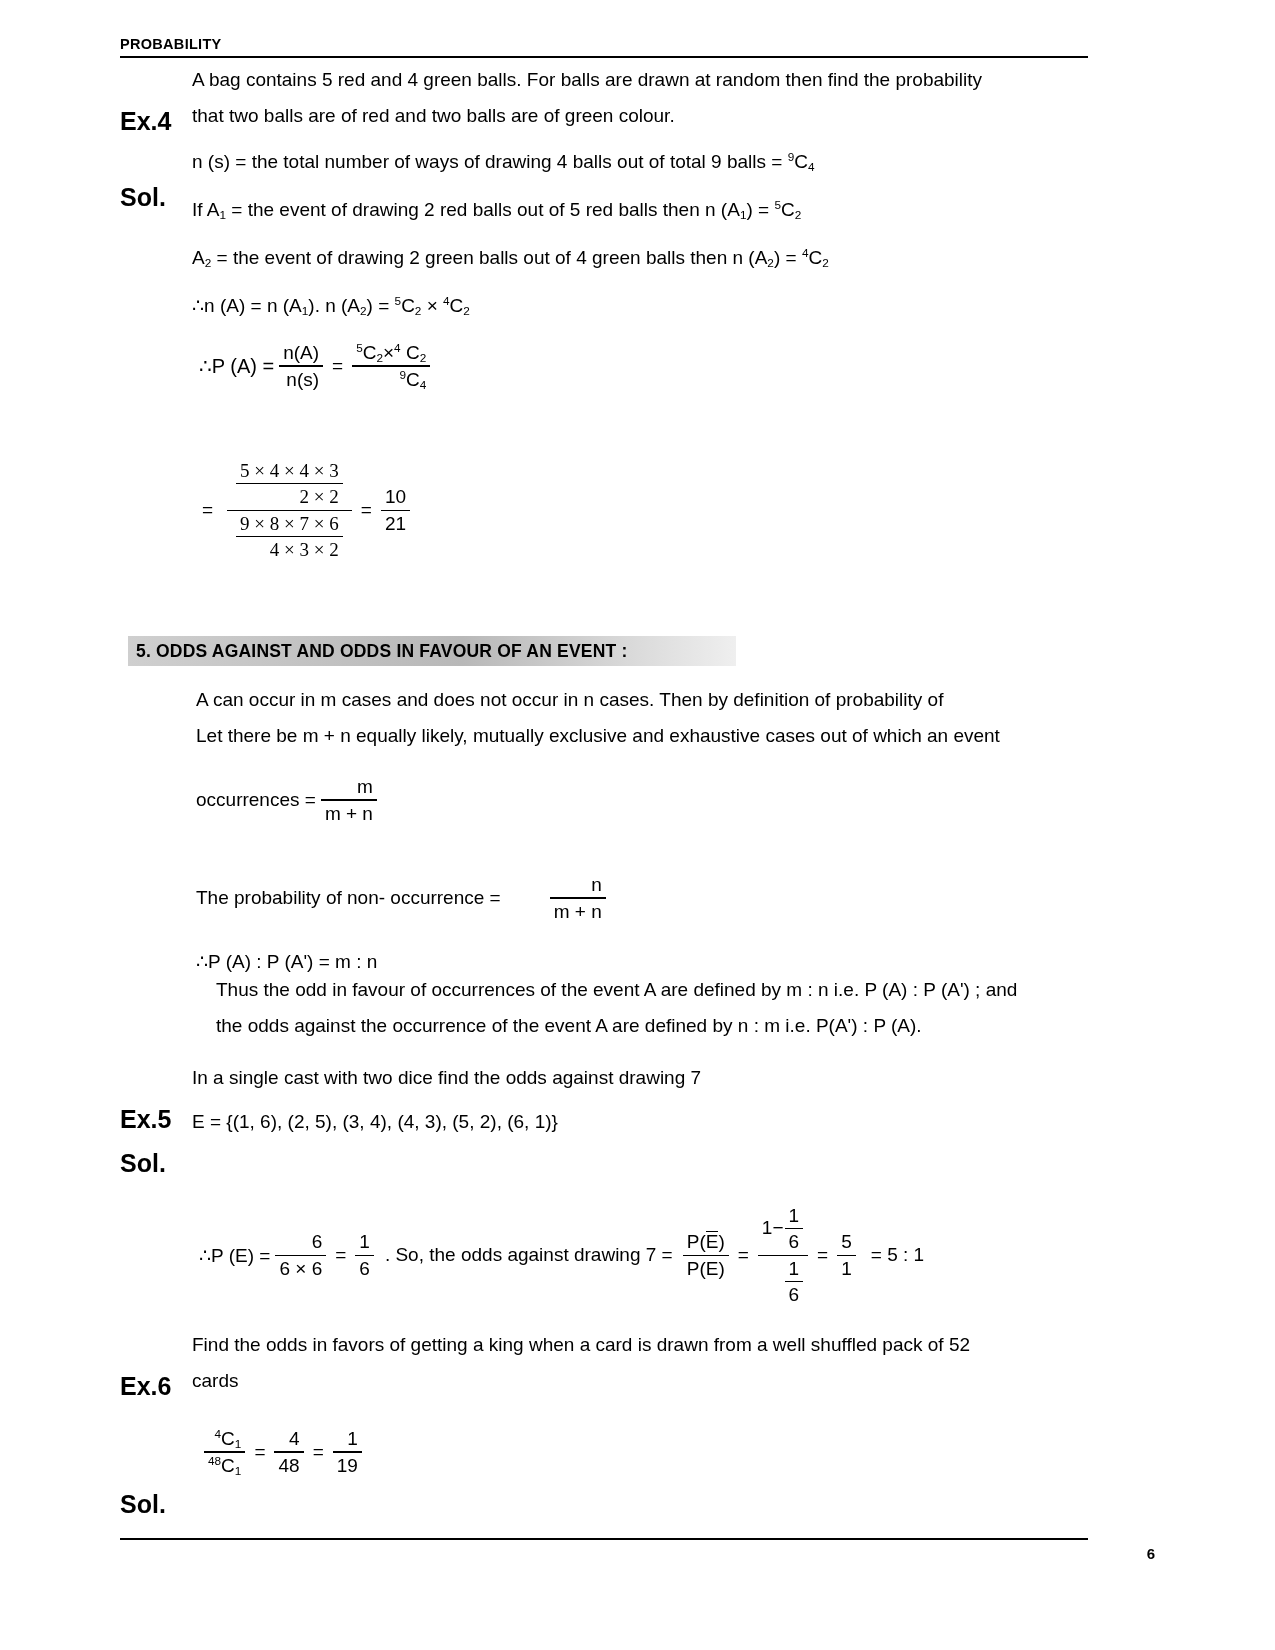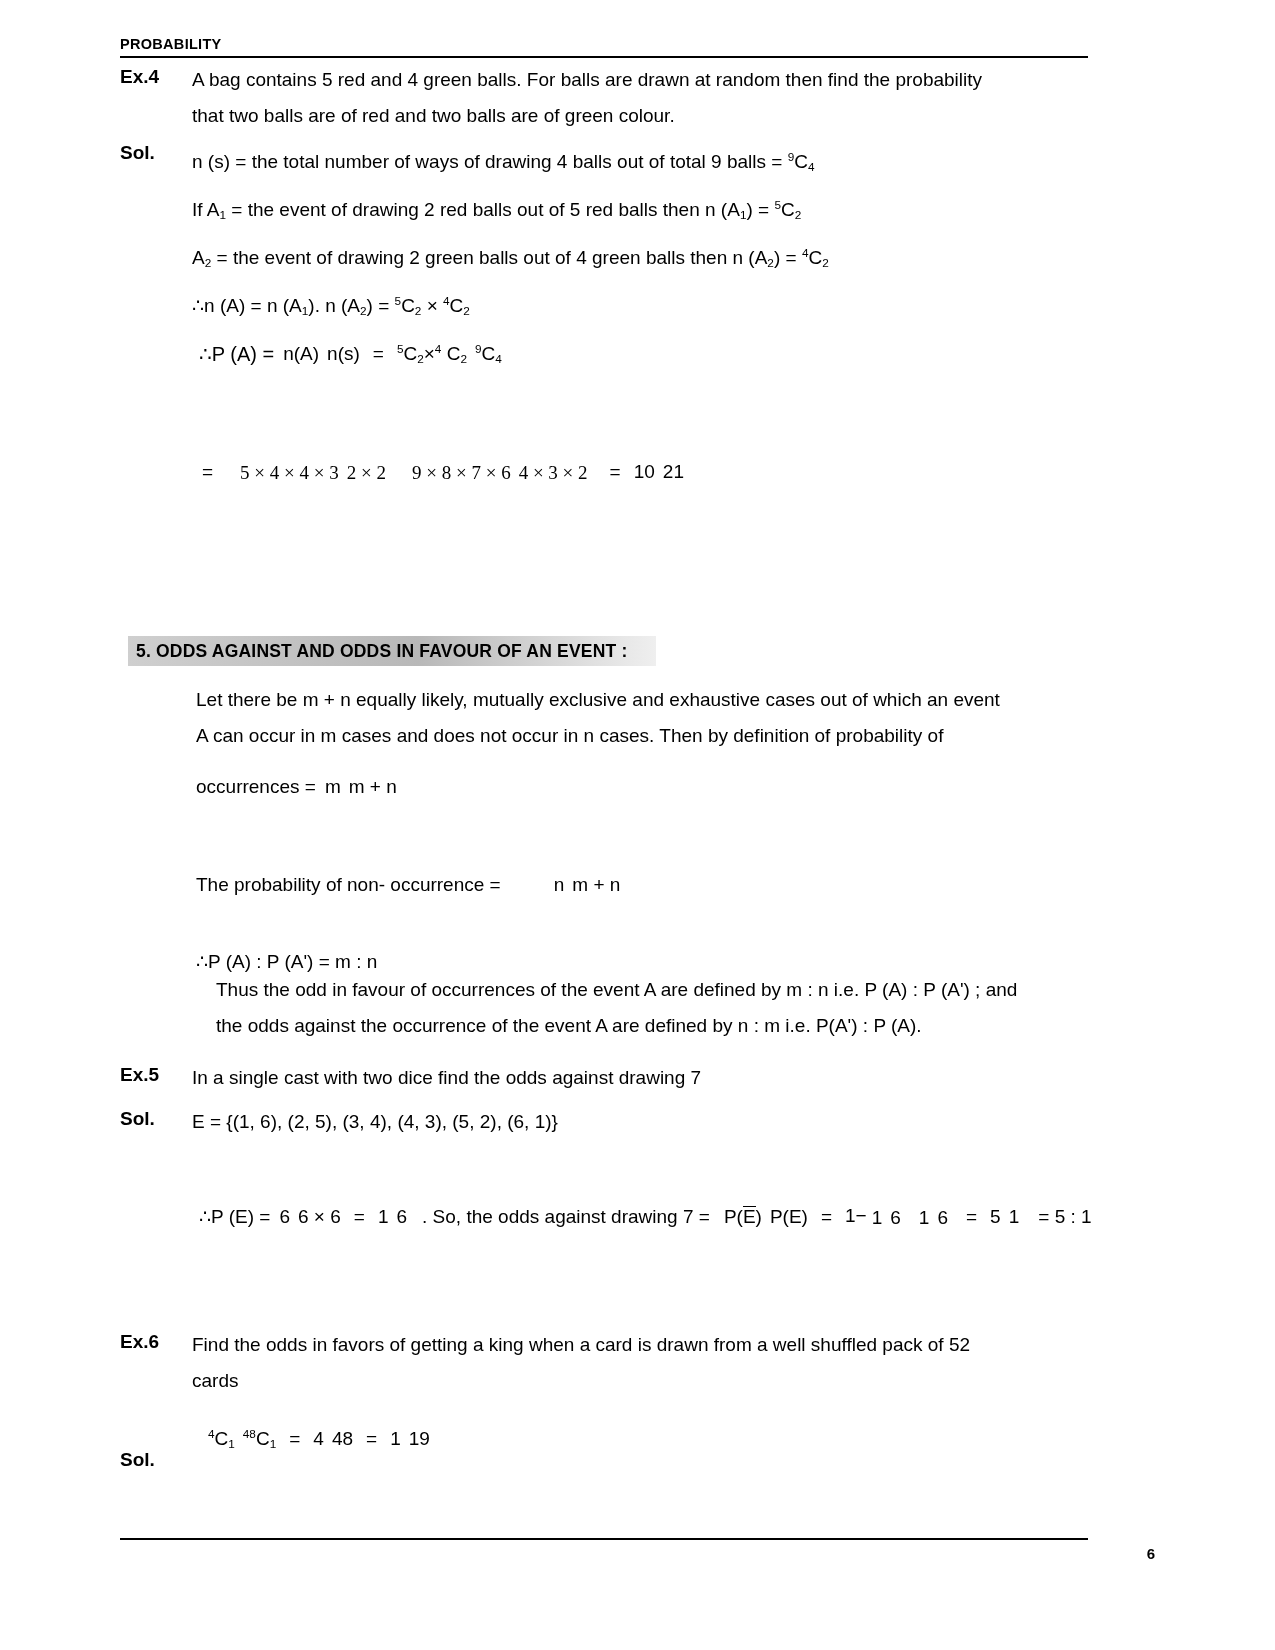--- a/index.html
+++ b/index.html
@@ -59,41 +59,42 @@
   }
 
   
   .row {
     position: absolute;
     display: flex;
     align-items: flex-start;
   }
   .tag {
     font-weight: bold;
-    font-size: 19px;
+    font-size: 25px;
     width: 72px;
     flex: 0 0 72px;
     line-height: 30px;
+    margin-top: 44px;
   }
   .body-text {
     font-size: 19px;
     line-height: 36px;
     text-align: justify;
   }
   .just { text-align: justify; text-justify: inter-word; }
 
   sup.s { font-size: 0.62em; vertical-align: 0.62em; line-height: 0; }
   sub.s { font-size: 0.62em; vertical-align: -0.28em; line-height: 0; }
 
   
   .section-bar {
     position: absolute;
     left: 128px;
     top: 636px;
-    width: 528px;
+    width: 608px;
     height: 30px;
     background: linear-gradient(to right, #cfcfcf 0%, #b8b8b8 55%, #d6d6d6 80%, #efefef 100%);
     display: flex;
     align-items: center;
     padding-left: 8px;
   }
   .section-bar span {
     font-size: 17.5px;
     font-weight: bold;
     letter-spacing: 0.2px;
@@ -102,20 +103,21 @@
   
   .mline {
     position: absolute;
     display: flex;
     align-items: center;
     font-size: 19px;
     white-space: nowrap;
   }
   .frac {
     display: inline-flex;
+    flex-direction: column;
     align-items: flex-end;
     vertical-align: middle;
     margin: 0 5px;
   }
   .frac > .num, .frac > .den {
     padding: 0 4px;
     line-height: 1.12;
     white-space: nowrap;
   }
   .frac > .bar {
@@ -207,22 +209,22 @@
       <span class="bar"></span>
       <span class="den">21</span>
     </span>
   </div>
 
   <div class="section-bar">
     <span>5. ODDS AGAINST AND ODDS IN FAVOUR OF AN EVENT :</span>
   </div>
 
   <div class="body-text" style="position:absolute; left:196px; top:682px; width:892px;">
+    <div class="just">A can occur in m cases and does not occur in n cases. Then by definition of probability of</div>
     <div class="just">Let there be m + n equally likely,  mutually exclusive and exhaustive cases out of which an event</div>
-    <div class="just">A can occur in m cases and does not occur in n cases. Then by definition of probability of</div>
   </div>
 
   <div class="mline" style="left:196px; top:776px;">
     <span>occurrences  =</span>
     <span class="frac">
       <span class="num">m</span>
       <span class="bar"></span>
       <span class="den">m + n</span>
     </span>
   </div>

